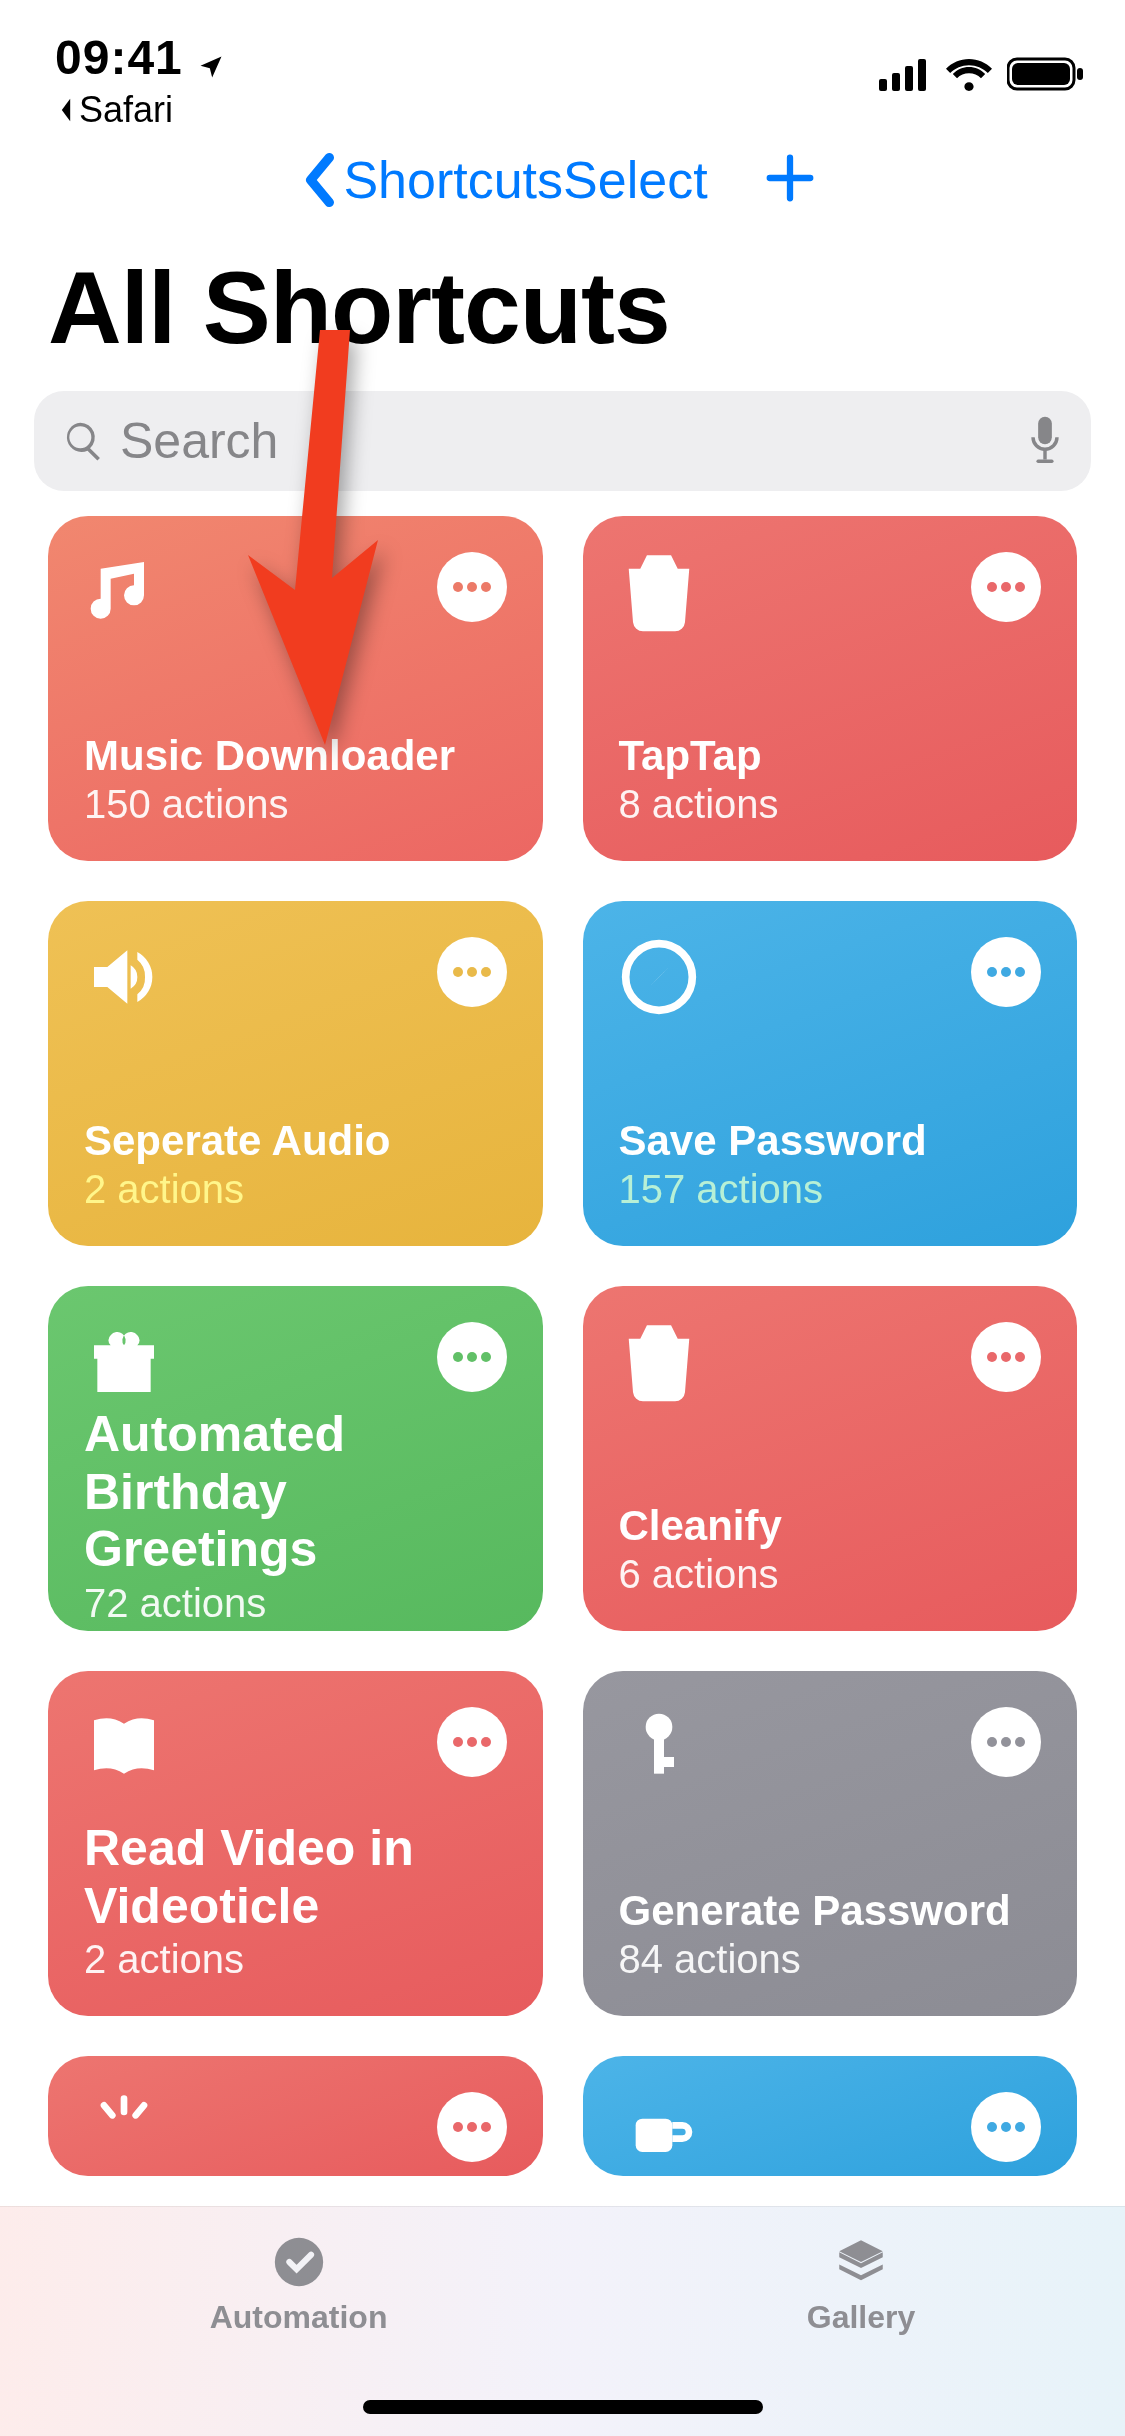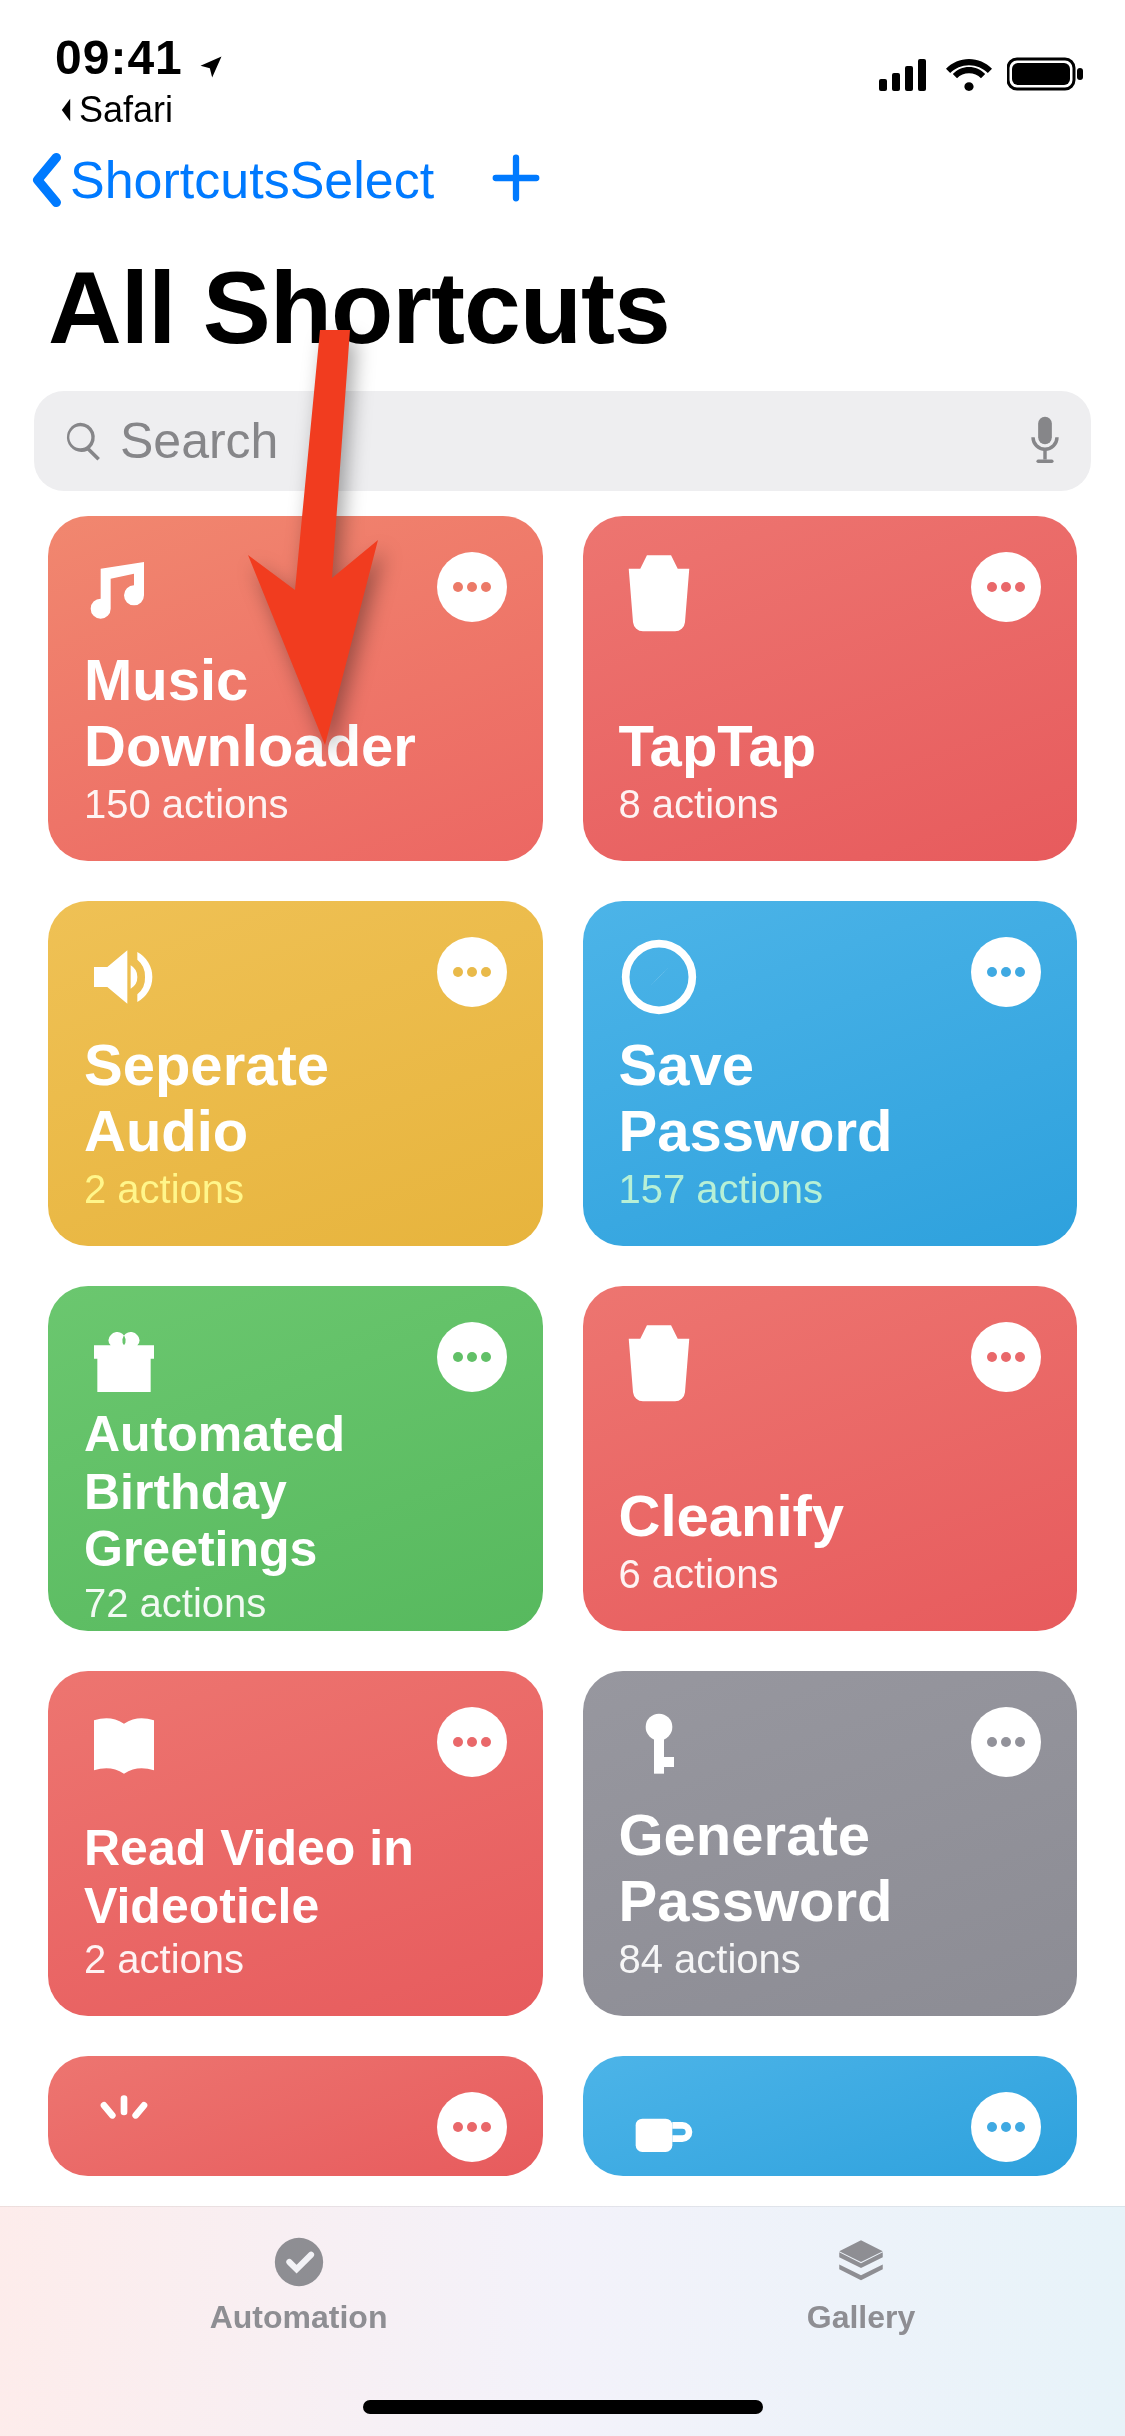--- a/index.html
+++ b/index.html
@@ -11,21 +11,21 @@
   .status-left { display:flex; flex-direction:column; gap:4px; }
   .time-row { display:flex; align-items:flex-end; gap:14px; }
   .time { font-size:48px; font-weight:600; letter-spacing:1px; }
   .loc-icon svg { width:28px; height:28px; }
   .back-app { display:flex; align-items:center; gap:2px; font-size:36px; color:#000; }
   .back-app svg { width:22px; height:28px; }
   .status-right { display:flex; align-items:center; gap:14px; padding-top:26px; }
   .status-right svg { display:block; }
 
   
-  .navbar { display:flex; align-items:center; justify-content:flex-start; padding:20px 35px 10px 28px; }
+  .navbar { display:flex; align-items:center; justify-content:center; padding:20px 35px 10px 28px; }
   .nav-back { display:flex; align-items:center; gap:4px; color:#007aff; font-size:52px; }
   .nav-back svg { width:38px; height:56px; }
   .nav-right { display:flex; align-items:center; gap:55px; }
   .nav-select { color:#007aff; font-size:52px; }
   .nav-plus svg { width:54px; height:54px; }
 
   
   .large-title { font-size:102px; font-weight:700; letter-spacing:-1px; padding:30px 48px 24px; }
 
   
@@ -37,21 +37,21 @@
   .search .mic svg { width:36px; height:48px; fill:#868689; }
 
   
   .grid { padding:0 48px; display:grid; grid-template-columns:1fr 1fr; gap:40px 40px; }
   .card { border-radius:40px; height:345px; padding:36px 36px 34px; position:relative; color:#fff; display:flex; flex-direction:column; justify-content:space-between; overflow:hidden; }
   .card .top { display:flex; justify-content:space-between; align-items:flex-start; }
   .card .icon svg { width:80px; height:80px; fill:#fff; }
   .more-btn { width:70px; height:70px; border-radius:50%; background:#fff; display:flex; align-items:center; justify-content:center; }
   .more-btn svg { width:40px; height:12px; }
   .card .bottom { display:flex; flex-direction:column; gap:2px; }
-  .card .title { font-size:58px; font-weight:600; line-height:1.15; }
+  .card .title { font-size:42px; font-weight:600; line-height:1.15; }
   .card .actions { font-size:40px; font-weight:400; opacity:.92; }
 
   .card.orange { background:linear-gradient(160deg,#f1876f,#ec6763); }
   .card.red    { background:linear-gradient(160deg,#ed7570,#e75b5d); }
   .card.yellow { background:linear-gradient(160deg,#efc155,#e7b43d); }
   .card.blue   { background:linear-gradient(160deg,#4cb4e8,#2ea1dd); }
   .card.green  { background:linear-gradient(160deg,#6bc76f,#57b95e); }
   .card.grey   { background:linear-gradient(160deg,#97979f,#8c8c94); }
 
   .yellow .actions { color:#fff68b; opacity:1; }

